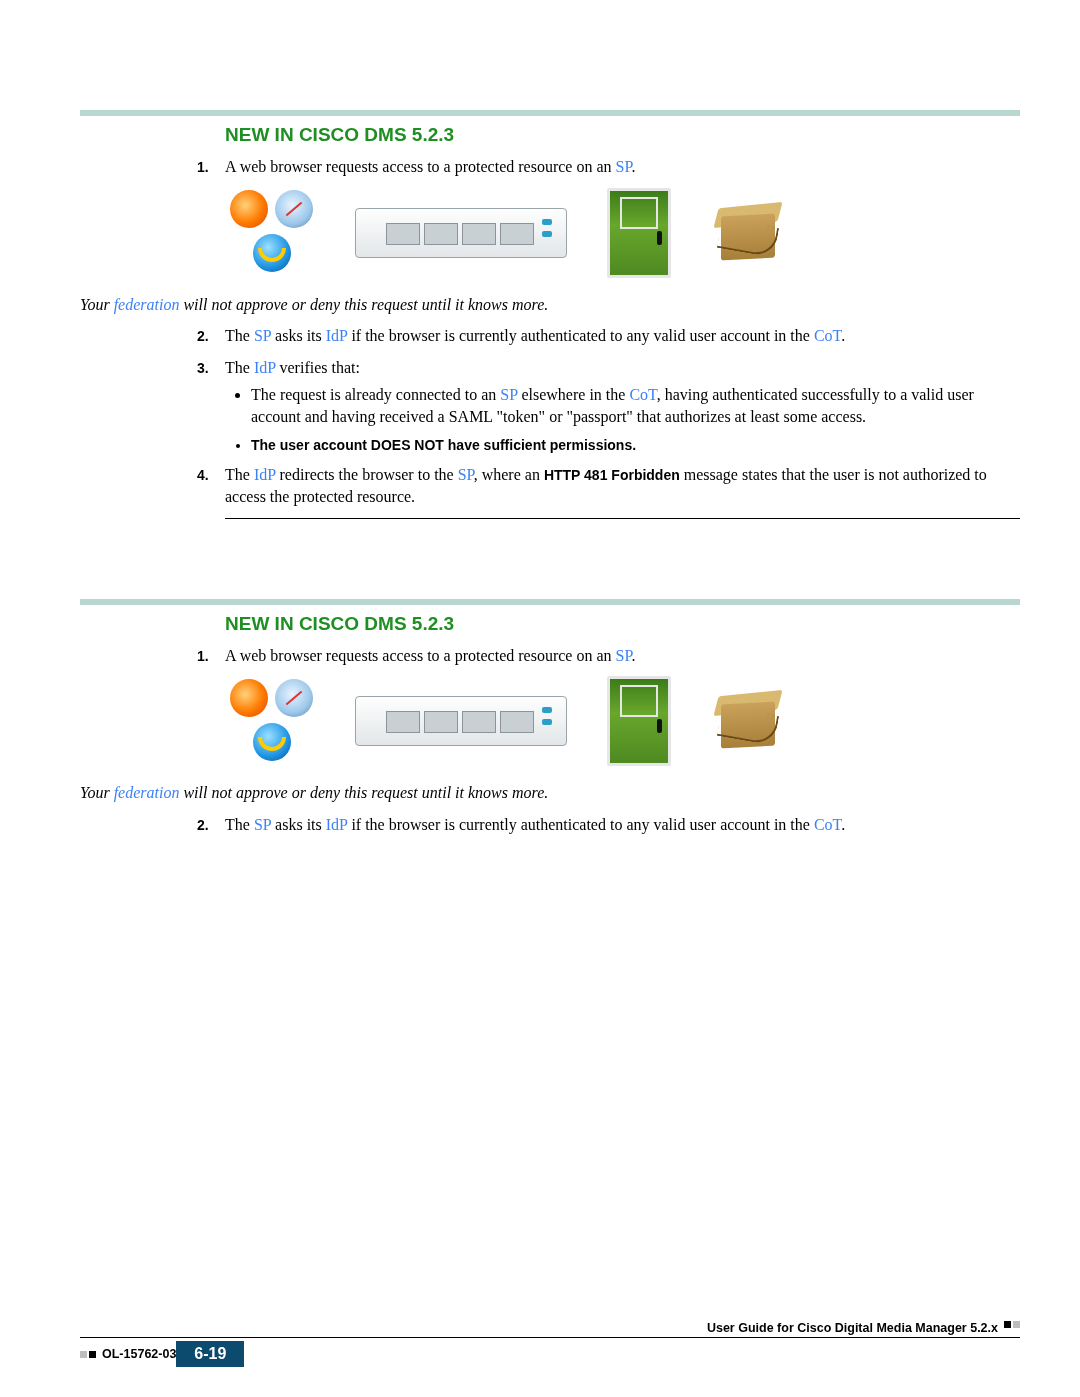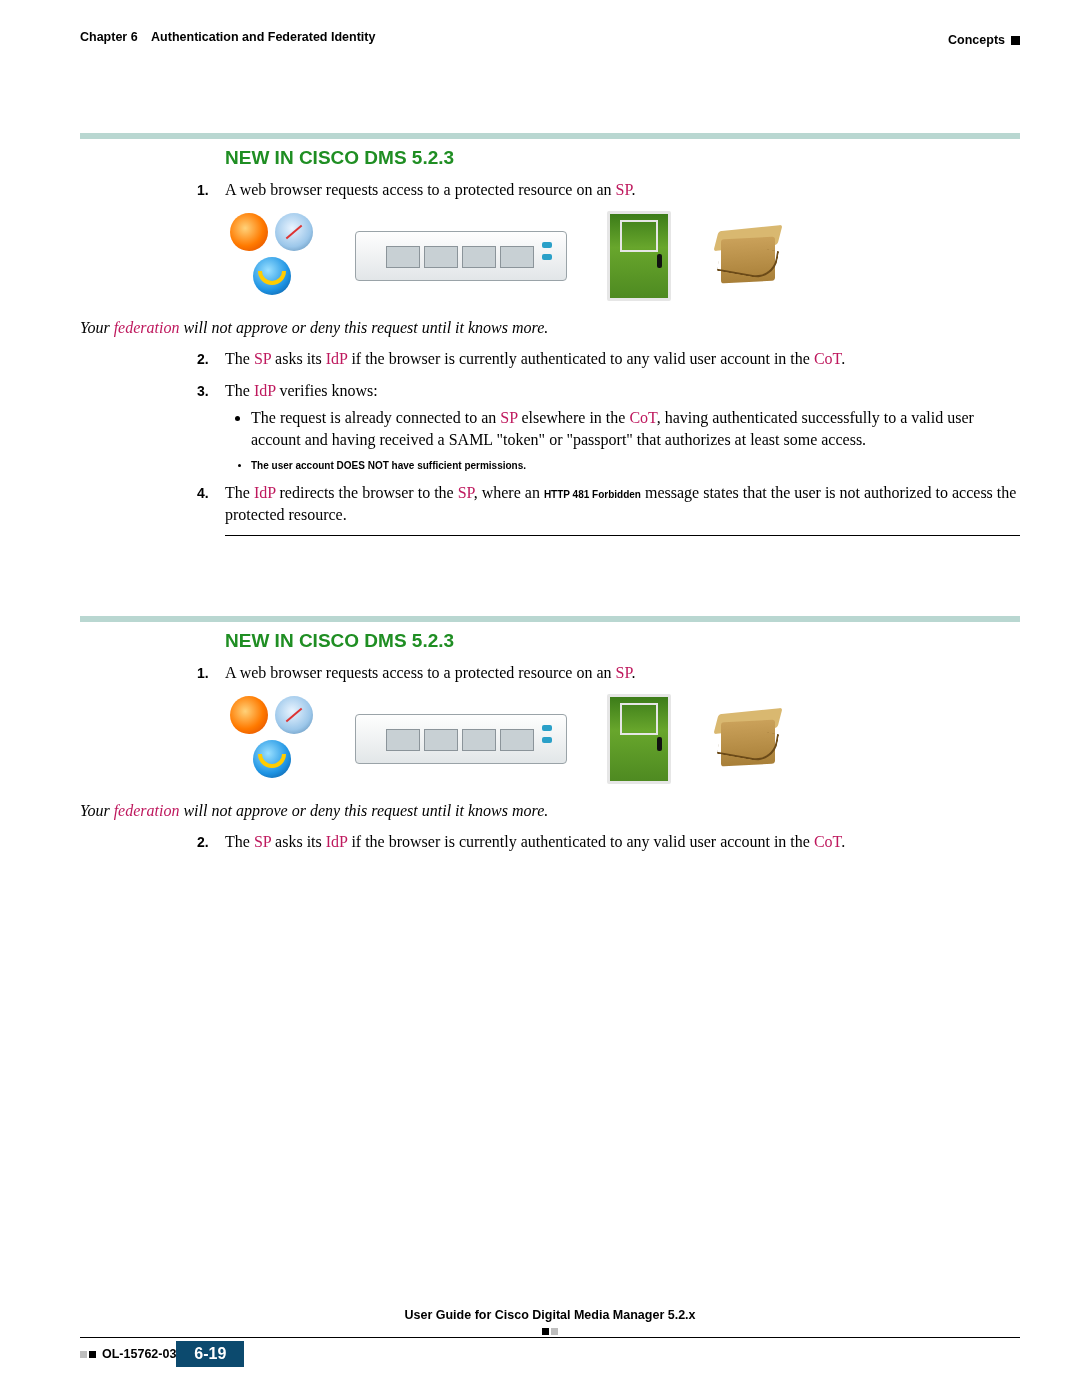--- a/index.html
+++ b/index.html
@@ -78,34 +78,34 @@
     font-weight: bold;
     font-size: 14px;
     top: 2px;
   }
   .para-indent {
     line-height: 1.35;
     margin-bottom: 10px;
     font-style: italic;
   }
   .link {
-    color: #be185d;
+    color: #3b82f6;
   }
   ul.bullets {
     list-style: disc;
     margin: 6px 0 6px 16px;
     padding-left: 10px;
   }
   ul.bullets li {
     margin-bottom: 8px;
   }
   .bold-sans {
     font-family: Arial, Helvetica, sans-serif;
     font-weight: bold;
-    font-size: 10px;
+    font-size: 14px;
   }
   .thin-rule {
     border: none;
     border-top: 1px solid #000;
     margin: 8px 0 40px 145px;
   }
   .image-row {
     margin: 10px 0 16px 145px;
     display: flex;
     align-items: center;
@@ -221,32 +221,20 @@
     display:inline-flex; gap:2px;
   }
   .decor-sq span{ width:7px; height:7px; background:#000; display:inline-block;}
   .decor-sq .g{ background:#bdbdbd; }
 </style>
 </head>
 <body>
 
 <div class="page">
 
-  <div class="header">
-    <div>
-      <span>Chapter 6</span>&nbsp;&nbsp;&nbsp;
-      <span>Authentication and Federated Identity</span>
-    </div>
-    <div class="header-right">
-      <div class="concepts">
-        <span>Concepts</span>
-        <span class="sq"></span>
-      </div>
-    </div>
-  </div>
 
   <div class="rule-top"></div>
   <div class="new-tag">NEW IN CISCO DMS 5.2.3</div>
 
   <ol class="steps">
     <li>
       <span class="num">1.</span>
       <span>A web browser requests access to a protected resource on an </span><span class="link">SP</span><span>.</span>
     </li>
   </ol>
@@ -279,21 +267,21 @@
     <span>Your </span><span class="link">federation</span><span> will not approve or deny this request until it knows more.</span>
   </div>
 
   <ol class="steps">
     <li>
       <span class="num">2.</span>
       <span>The </span><span class="link">SP</span><span> asks its </span><span class="link">IdP</span><span> if the browser is currently authenticated to any valid user account in the </span><span class="link">CoT</span><span>.</span>
     </li>
     <li>
       <span class="num">3.</span>
-      <span>The </span><span class="link">IdP</span><span> verifies knows:</span>
+      <span>The </span><span class="link">IdP</span><span> verifies that:</span>
       <ul class="bullets">
         <li>
           <span>The request is already connected to an </span><span class="link">SP</span><span> elsewhere in the </span><span class="link">CoT</span><span>, having authenticated successfully to a valid user account and having received a SAML "token" or "passport" that authorizes at least some access.</span>
         </li>
         <li class="bold-sans">The user account DOES NOT have sufficient permissions.</li>
       </ul>
     </li>
     <li>
       <span class="num">4.</span>
       <span>The </span><span class="link">IdP</span><span> redirects the browser to the </span><span class="link">SP</span><span>, where an </span><span class="bold-sans">HTTP 481 Forbidden</span><span> message states that the user is not authorized to access the protected resource.</span>
@@ -340,21 +328,21 @@
   </div>
 
   <ol class="steps">
     <li>
       <span class="num">2.</span>
       <span>The </span><span class="link">SP</span><span> asks its </span><span class="link">IdP</span><span> if the browser is currently authenticated to any valid user account in the </span><span class="link">CoT</span><span>.</span>
     </li>
   </ol>
 
   <div class="footer">
-    <div class="guide" style="margin-bottom:2px; display:flex; justify-content:flex-end; align-items:center; gap:6px;flex-direction:column;">
+    <div class="guide" style="margin-bottom:2px; display:flex; justify-content:flex-end; gap:6px;">
       <span>User Guide for Cisco Digital Media Manager 5.2.x</span>
       <span class="decor-sq">
           <span></span>
           <span class="g"></span>
         </span>
     </div>
     <div class="footer-line"></div>
     <div class="footer-row">
       <div class="docnum">
         <span class="decor-sq">

